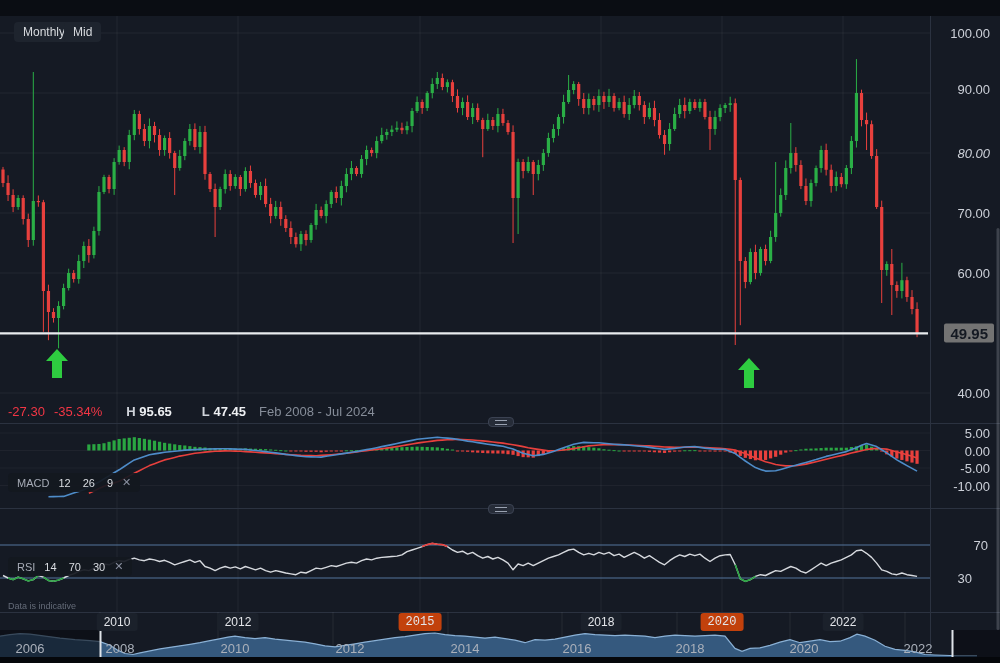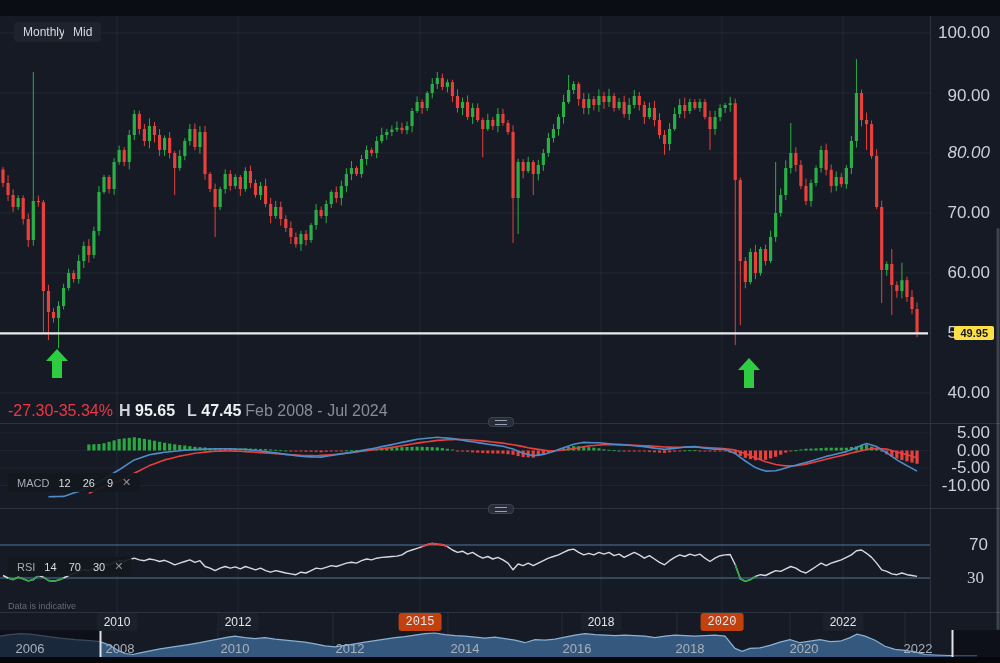--- a/index.html
+++ b/index.html
@@ -5,35 +5,35 @@
   html,body{margin:0;padding:0;background:#151a24;}
   #app{position:relative;width:1000px;height:663px;background:#151a24;overflow:hidden;
        font-family:"Liberation Sans",sans-serif;-webkit-font-smoothing:antialiased;}
   .abs{position:absolute;}
   #topstrip{left:0;top:0;width:1000px;height:16px;background:#0a0d13;}
   #botstrip{left:0;top:657px;width:1000px;height:6px;background:#05070b;}
   .btn{background:#1e242e;color:#d7dade;font-size:12px;line-height:20px;height:20px;
        padding:0 9px;border-radius:4px;cursor:pointer;}
   #btn-interval{left:14px;top:22px;}
   #btn-style{left:64px;top:22px;}
-  #statusrow{left:8px;top:404px;height:14px;font-size:16px;display:flex;gap:0;align-items:center;white-space:nowrap;}
+  #statusrow{left:8px;top:404px;height:14px;font-size:13px;display:flex;gap:9px;align-items:center;white-space:nowrap;}
   .neg{color:#f23645;}
   .sl-lab{color:#cfd3da;font-weight:bold;}
   .sl-val{color:#eef0f3;font-weight:bold;}
   .sl-range{color:#868d99;margin-left:4px;}
   .legend{display:flex;gap:9px;align-items:center;background:rgba(20,24,32,.92);
           border-radius:4px;padding:3px 9px;font-size:11px;white-space:nowrap;margin-top:44px;}
   #macd-legend{left:8px;top:429px;}
   #rsi-legend{left:8px;top:513px;}
   .lg-title{color:#a6abb6;}
   .lg-params{color:#dadde2;word-spacing:9px;}
   .lg-x{color:#8a90a0;font-size:11px;cursor:pointer;}
-  .axis-label{position:absolute;color:#ccd0d8;font-size:17px;transform:translateY(-50%);
+  .axis-label{position:absolute;color:#ccd0d8;font-size:13px;transform:translateY(-50%);
               right:10px;text-align:right;}
-  .lastprice{position:absolute;right:6px;background:#fde047;color:#141922;font-size:11px;
+  .lastprice{position:absolute;right:6px;background:#737373;color:#141922;font-size:15px;
              padding:1px 6px;border-radius:2px;transform:translateY(-50%);font-weight:bold;}
   .tl-badge{position:absolute;transform:translateX(-50%);background:#1b212b;color:#e3e5e9;
             font-size:12px;padding:2px 7px;border-radius:3px;top:613px;}
   .tl-strong{background:#c2410c;font-family:Liberation Mono, monospace;}
   .nav-year{position:absolute;color:#aab0ba;font-size:13px;top:641px;transform:translateX(-50%);}
   #footnote{left:8px;top:601px;font-size:9px;color:#646b78;}
   .pill{position:absolute;left:488px;width:24px;height:8px;background:#262c38;border:1px solid #3b4252;
         border-radius:4px;cursor:row-resize;display:flex;align-items:center;justify-content:center;}
   .pill-grip{width:12px;height:3px;border-top:1px solid #9aa2b1;border-bottom:1px solid #9aa2b1;}
   #pill1{top:417px;} #pill2{top:504px;}
@@ -657,33 +657,33 @@
   <div id="rsi-legend" class="abs legend">
     <span class="lg-title">RSI</span>
     <span class="lg-params">14 70 30</span>
     <span class="lg-x">✕</span>
   </div>
 
   <div id="footnote" class="abs">Data is indicative</div>
 
   <div id="labels">
       <div class="axis-label" style="top:33px;right:10px;">100.00</div>
-      <div class="axis-label" style="top:96px;right:10px;">90.00</div>
+      <div class="axis-label" style="top:89px;right:10px;">90.00</div>
       <div class="axis-label" style="top:153px;right:10px;font-style:italic;">80.00</div>
       <div class="axis-label" style="top:213px;right:10px;">70.00</div>
       <div class="axis-label" style="top:273px;right:10px;">60.00</div>
       <div class="axis-label" style="top:333px;right:10px;">50.00</div>
       <div class="axis-label" style="top:393px;right:10px;">40.00</div>
       <div class="lastprice" style="top:333.29999999999995px;">49.95</div>
       <div class="axis-label" style="top:433px;right:10px;">5.00</div>
       <div class="axis-label" style="top:450.5px;right:10px;">0.00</div>
       <div class="axis-label" style="top:468px;right:10px;">-5.00</div>
       <div class="axis-label" style="top:485.5px;right:10px;margin-left:16px;">-10.00</div>
       <div class="axis-label" style="top:545px;right:12px;">70</div>
-      <div class="axis-label" style="top:578px;right:16px;font-family:Liberation Serif, serif;">30</div>
+      <div class="axis-label" style="top:578px;right:28px;">30</div>
       <div class="tl-badge" style="left:117px;">2010</div>
       <div class="tl-badge" style="left:238px;">2012</div>
       <div class="tl-badge tl-strong" style="left:420px;">2015</div>
       <div class="tl-badge" style="left:601px;">2018</div>
       <div class="tl-badge tl-strong" style="left:722px;">2020</div>
       <div class="tl-badge" style="left:843px;">2022</div>
       <div class="nav-year" style="left:30px;">2006</div>
       <div class="nav-year" style="left:120px;">2008</div>
       <div class="nav-year" style="left:235px;">2010</div>
       <div class="nav-year" style="left:350px;">2012</div>

